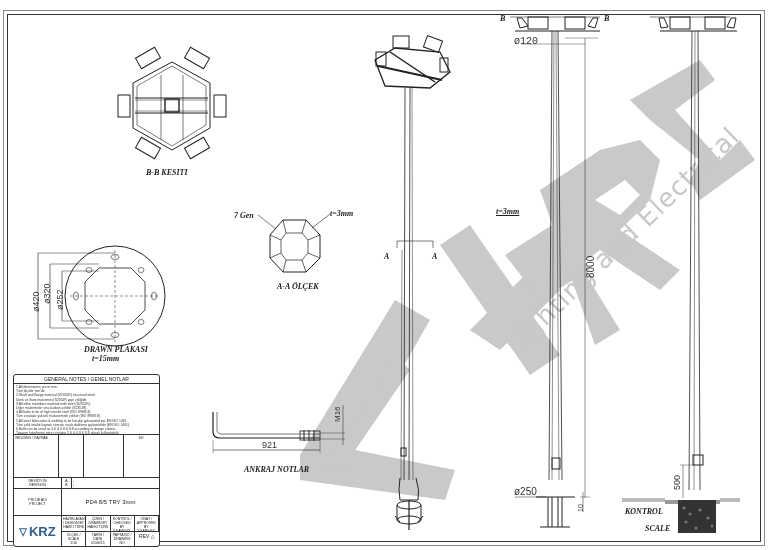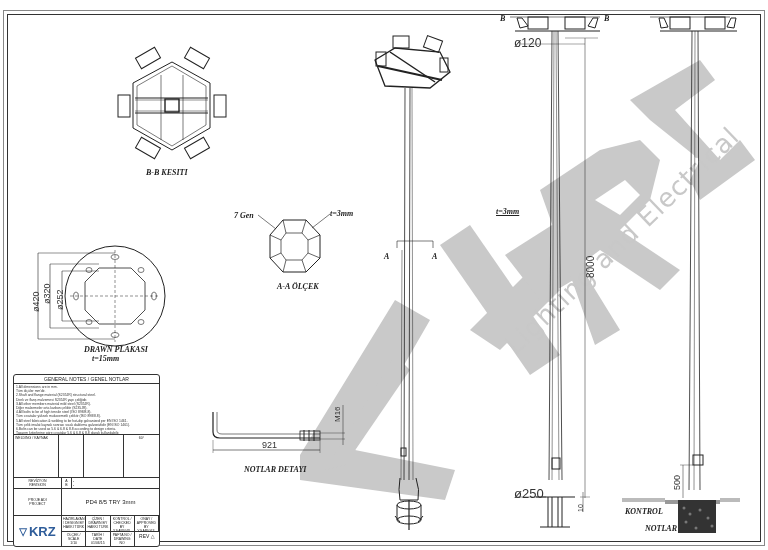--- a/index.html
+++ b/index.html
@@ -219,36 +219,36 @@
   <div class="lbl" style="left:277px;top:282px;">A-A ÖLÇEK</div>
 
   <div class="dim vert" style="left:31px;top:312px;">ø420</div>
   <div class="dim vert" style="left:42px;top:304px;">ø320</div>
   <div class="dim vert" style="left:55px;top:310px;">ø252</div>
   <div class="lbl" style="left:84px;top:345px;">DRAWN PLAKASI</div>
   <div class="lbl" style="left:92px;top:354px;">t=15mm</div>
 
   <div class="dim" style="left:262px;top:440px;">921</div>
   <div class="dim vert" style="left:333px;top:422px;font-size:8px;">M16</div>
-  <div class="lbl" style="left:244px;top:465px;">NOTLAR DETAYI</div>
+  <div class="lbl" style="left:244px;top:465px;">ANKRAJ NOTLAR</div>
 
   <div class="lbl" style="left:384px;top:252px;">A</div>
   <div class="lbl" style="left:432px;top:252px;">A</div>
 
   <div class="lbl" style="left:500px;top:14px;">B</div>
   <div class="lbl" style="left:604px;top:14px;">B</div>
-  <div class="dim" style="left:514px;top:36px;font-size:12px;">ø120</div>
+  <div class="dim" style="left:514px;top:36px;font-size:10px;font-family:Liberation Mono, monospace;">ø120</div>
   <div class="lbl" style="left:496px;top:207px;text-decoration:underline;">t=3mm</div>
   <div class="dim vert" style="left:585px;top:278px;font-size:10px;">8000</div>
-  <div class="dim" style="left:514px;top:486px;font-size:13px;">ø250</div>
+  <div class="dim" style="left:514px;top:486px;font-size:10px;">ø250</div>
   <div class="dim vert" style="left:577px;top:512px;font-size:7px;">10</div>
 
   <div class="dim vert" style="left:672px;top:490px;font-size:9px;">500</div>
   <div class="lbl" style="left:625px;top:507px;">KONTROL</div>
-  <div class="lbl" style="left:645px;top:524px;">NOTLAR</div>
+  <div class="lbl" style="left:645px;top:524px;">SCALE</div>
 
   <div class="notes">
     <div class="hdr">GENERAL NOTES / GENEL NOTLAR</div>
     <div class="body">
       <div>1.All dimensions are in mm.</div>
       <div>  Tüm ölçüler mm'dir.</div>
       <div>2.Shaft and flange material (S235JR) structural steel.</div>
       <div>  Direk ve flanş malzemesi S235JR yapı çeliğidir.</div>
       <div>3.All other members material mild steel (S235JR).</div>
       <div>  Diğer malzemeler orta karbon çeliktir (S235JR).</div>

